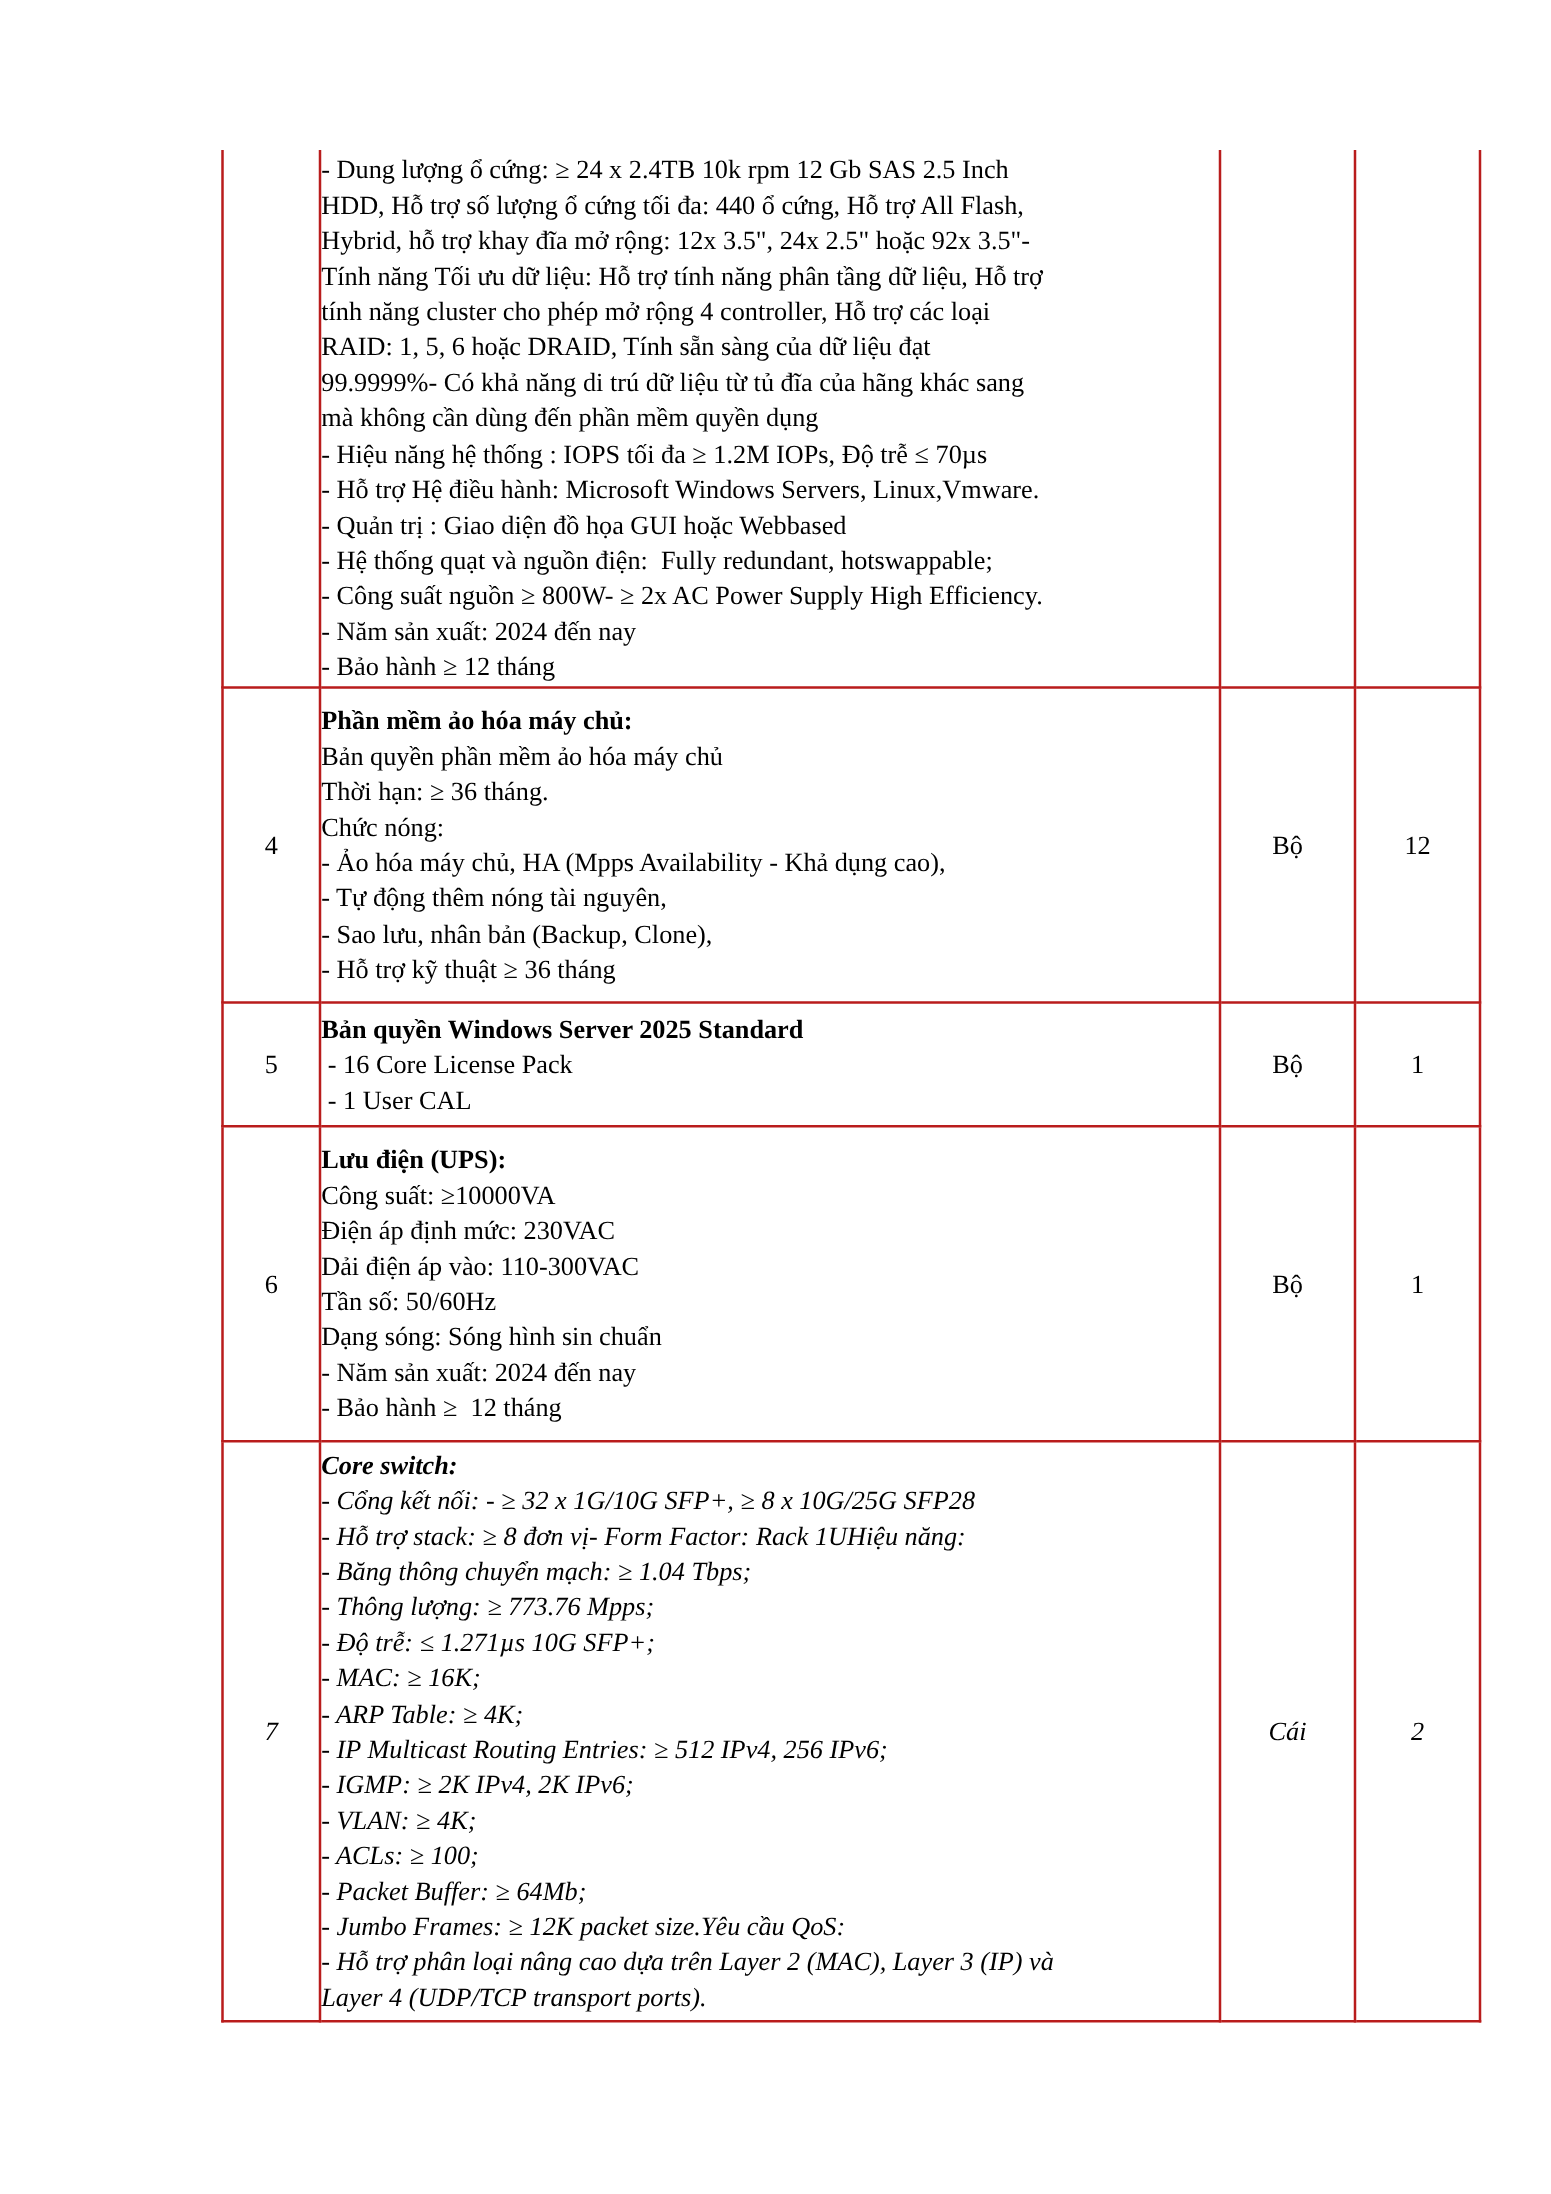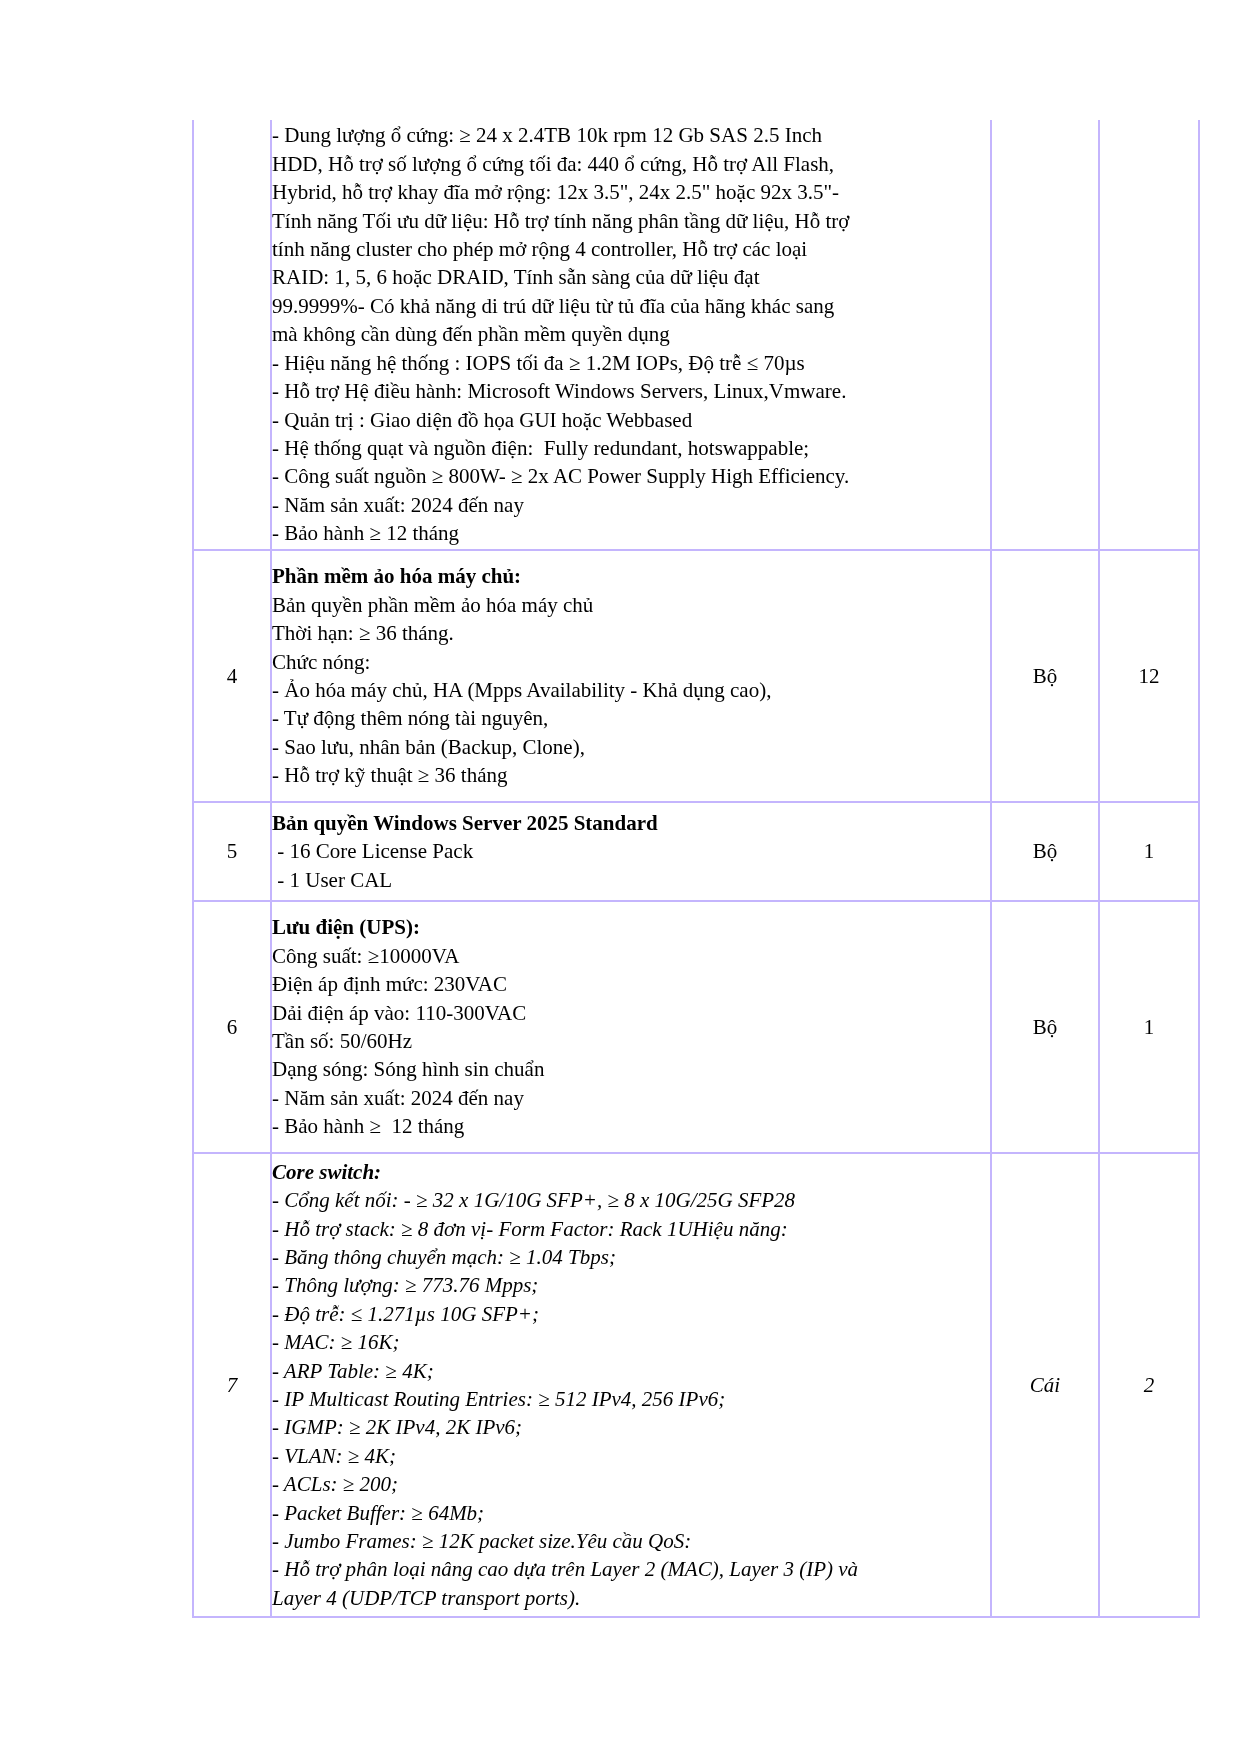--- a/index.html
+++ b/index.html
@@ -10,32 +10,31 @@
     height: 1755px;
     overflow: hidden;
     font-family: "Liberation Serif", "DejaVu Serif", serif;
     color: #000000;
   }
   .page {
     position: relative;
     width: 1071px;
     height: 1755px;
     background: #ffffff;
-    margin-left: 15px;
   }
   table.spec {
     position: absolute;
     left: 177px;
     top: 120px;
     width: 1006px;
     border-collapse: collapse;
     table-layout: fixed;
   }
   table.spec td {
-    border: 2px solid #c4b5fd;
+    border: 2px solid #b91c1c;
     padding: 0;
     vertical-align: middle;
     overflow: hidden;
   }
   
   table.spec tr.clipped td {
     border-top: none;
   }
   td.no-cell, td.unit-cell, td.qty-cell {
     text-align: center;
@@ -139,21 +138,21 @@
             <div class="line">- Cổng kết nối: - ≥ 32 x 1G/10G SFP+, ≥ 8 x 10G/25G SFP28</div>
             <div class="line">- Hỗ trợ stack: ≥ 8 đơn vị- Form Factor: Rack 1UHiệu năng:</div>
             <div class="line">- Băng thông chuyển mạch: ≥ 1.04 Tbps;</div>
             <div class="line">- Thông lượng: ≥ 773.76 Mpps;</div>
             <div class="line">- Độ trễ: ≤ 1.271µs 10G SFP+;</div>
             <div class="line">- MAC: ≥ 16K;</div>
             <div class="line">- ARP Table: ≥ 4K;</div>
             <div class="line">- IP Multicast Routing Entries: ≥ 512 IPv4, 256 IPv6;</div>
             <div class="line">- IGMP: ≥ 2K IPv4, 2K IPv6;</div>
             <div class="line">- VLAN: ≥ 4K;</div>
-            <div class="line">- ACLs: ≥ 200;</div>
+            <div class="line">- ACLs: ≥ 100;</div>
             <div class="line">- Packet Buffer: ≥ 64Mb;</div>
             <div class="line">- Jumbo Frames: ≥ 12K packet size.Yêu cầu QoS:</div>
             <div class="line">- Hỗ trợ phân loại nâng cao dựa trên Layer 2 (MAC), Layer 3 (IP) và</div>
             <div class="line">Layer 4 (UDP/TCP transport ports).</div>
           </td>
         <td class="unit-cell">Cái</td>
         <td class="qty-cell">2</td>
       </tr>
     </tbody>
   </table>

